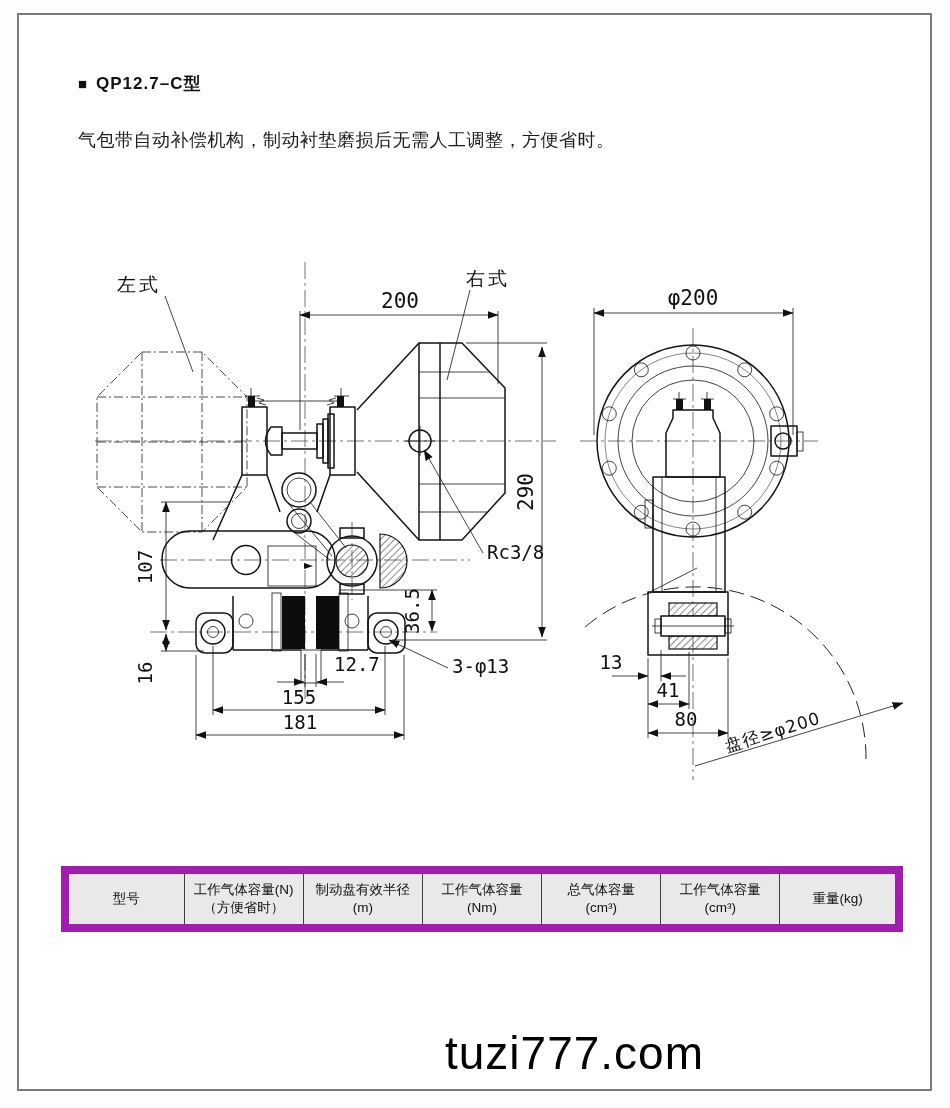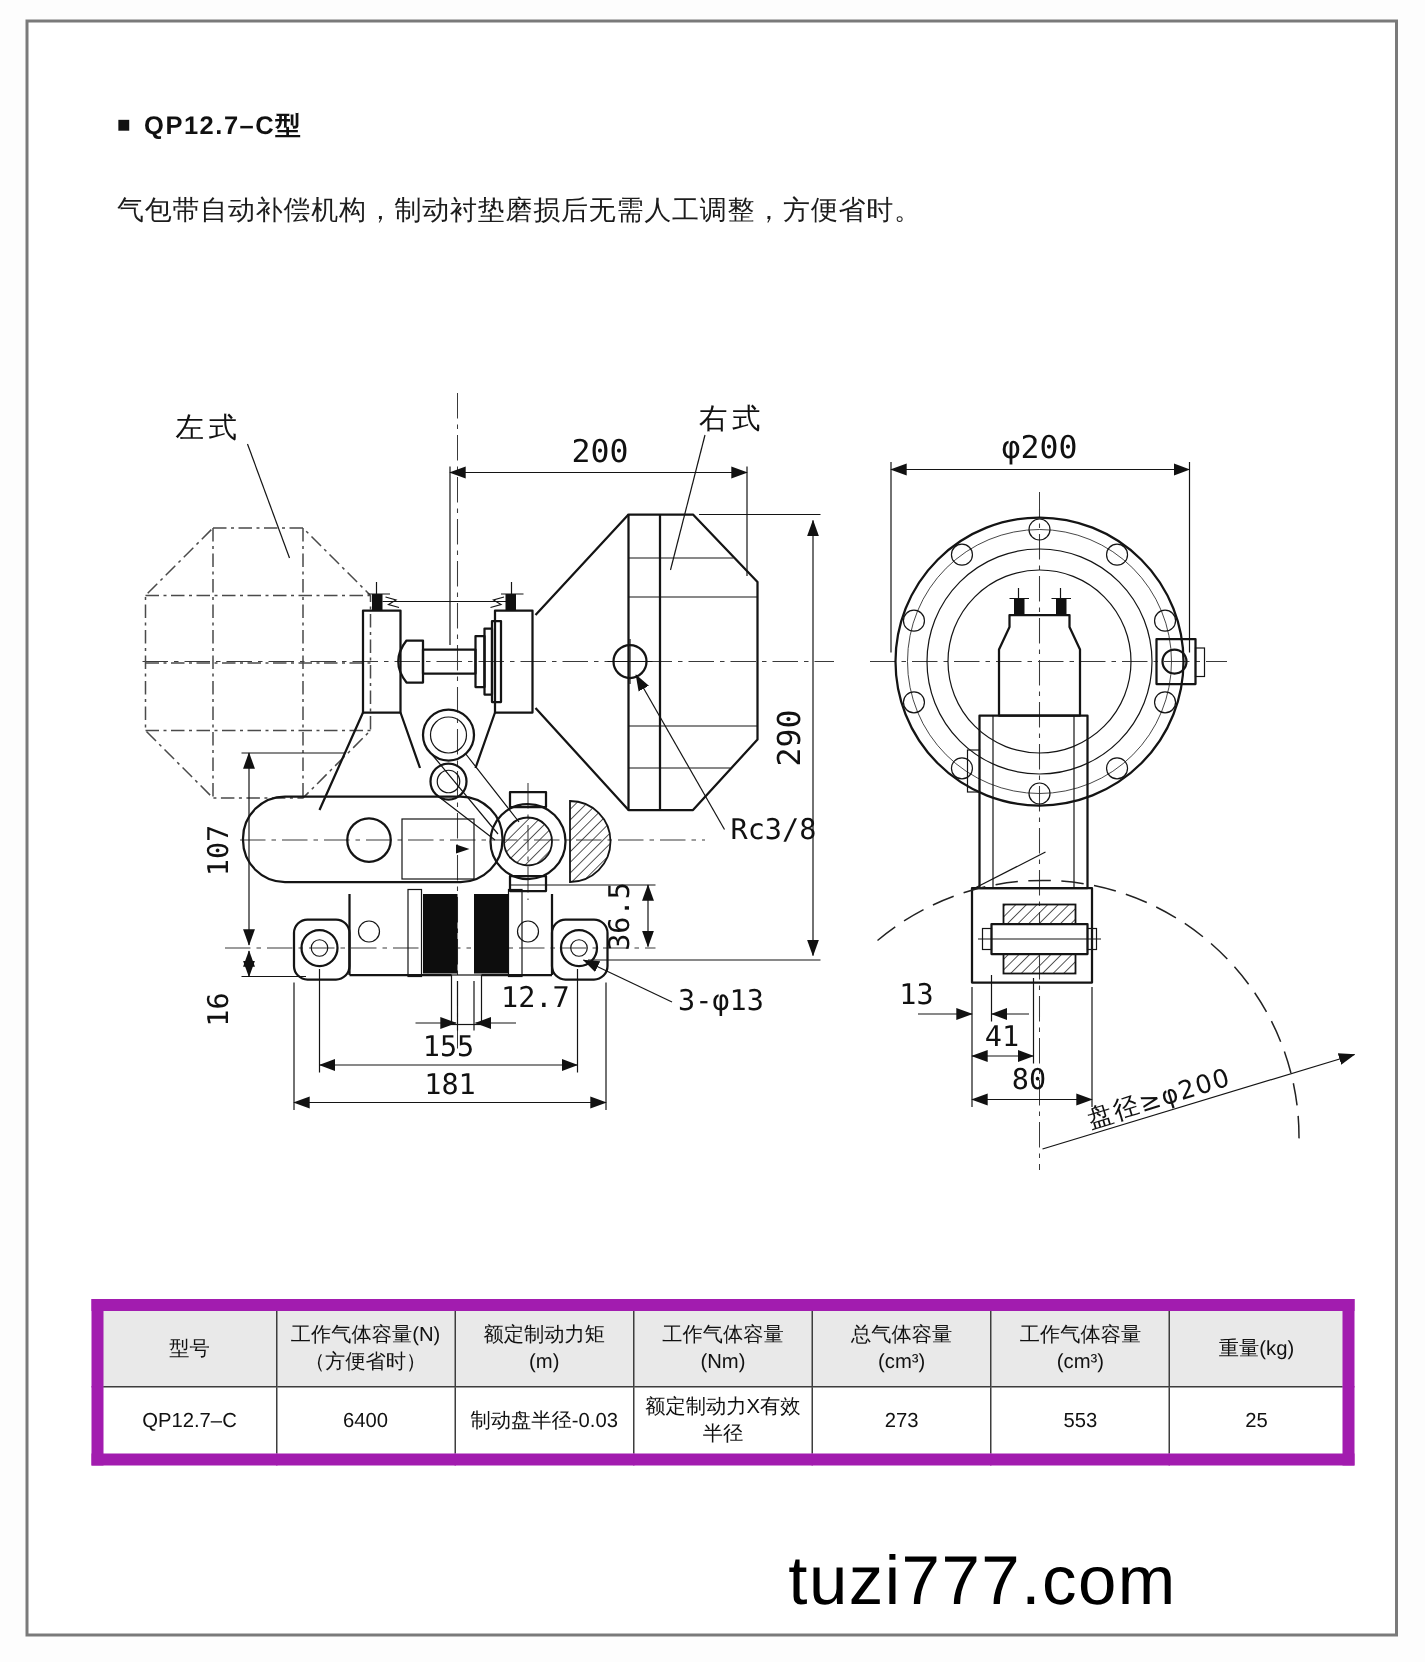--- a/index.html
+++ b/index.html
@@ -22,21 +22,21 @@
   .wh{fill:#fff;}
   text.dim{font-family:"DejaVu Sans Mono",monospace;font-size:19px;fill:#111;}
   text.dimL{font-family:"DejaVu Sans Mono",monospace;font-size:21px;fill:#111;}
   text.zh{font-family:"DejaVu Sans","Liberation Sans",sans-serif;font-size:19px;fill:#111;letter-spacing:3px;}
   text.zhs{font-family:"DejaVu Sans","Liberation Sans",sans-serif;font-size:17px;fill:#111;letter-spacing:1px;}
   
   .spec{position:absolute;left:61px;top:866px;width:842px;border-collapse:collapse;table-layout:fixed;border:8px solid #a21caf;}
   .spec td{border:1px solid #3d3d3d;text-align:center;vertical-align:middle;font-size:13.5px;line-height:1.3;padding:2px 3px;color:#111;}
   .spec tr.hd td{background:#e9e9e9;height:46px;}
   .spec tr.bd td{background:#fff;height:40px;}
-  .wm{position:absolute;left:445px;top:1026px;width:420px;text-align:center;font-size:46px;letter-spacing:1px;color:#000;font-family:"Liberation Sans",sans-serif;}
+  .wm{position:absolute;left:445px;top:1026px;width:420px;font-size:46px;letter-spacing:1px;color:#000;font-family:"Liberation Sans",sans-serif;}
 </style>
 </head>
 <body>
 
 <div class="page"></div>
 
 <div class="title">
   <span class="marker">■</span>
   <span>QP12.7–C型</span>
 </div>
@@ -243,45 +243,36 @@
       <tr class="hd">
     <td>
           <div>型号</div>
           <div></div>
         </td>
     <td>
           <div>工作气体容量(N)</div>
           <div>（方便省时）</div>
         </td>
     <td>
-          <div>额定制动力矩</div>
+          <div>制动盘有效半径</div>
           <div>(m)</div>
         </td>
     <td>
           <div>工作气体容量</div>
           <div>(Nm)</div>
         </td>
     <td>
           <div>总气体容量</div>
           <div>(cm³)</div>
         </td>
     <td>
           <div>工作气体容量</div>
           <div>(cm³)</div>
         </td>
     <td>
           <div>重量(kg)</div>
           <div></div>
         </td>
-  </tr>
-  <tr class="bd">
-    <td>QP12.7–C</td>
-    <td>6400</td>
-    <td>制动盘半径-0.03</td>
-    <td>额定制动力X有效半径</td>
-    <td>273</td>
-    <td>553</td>
-    <td>25</td>
   </tr>
 </tbody>
   </table>
 
 <div class="wm">tuzi777.com</div>
 
 </body></html>

